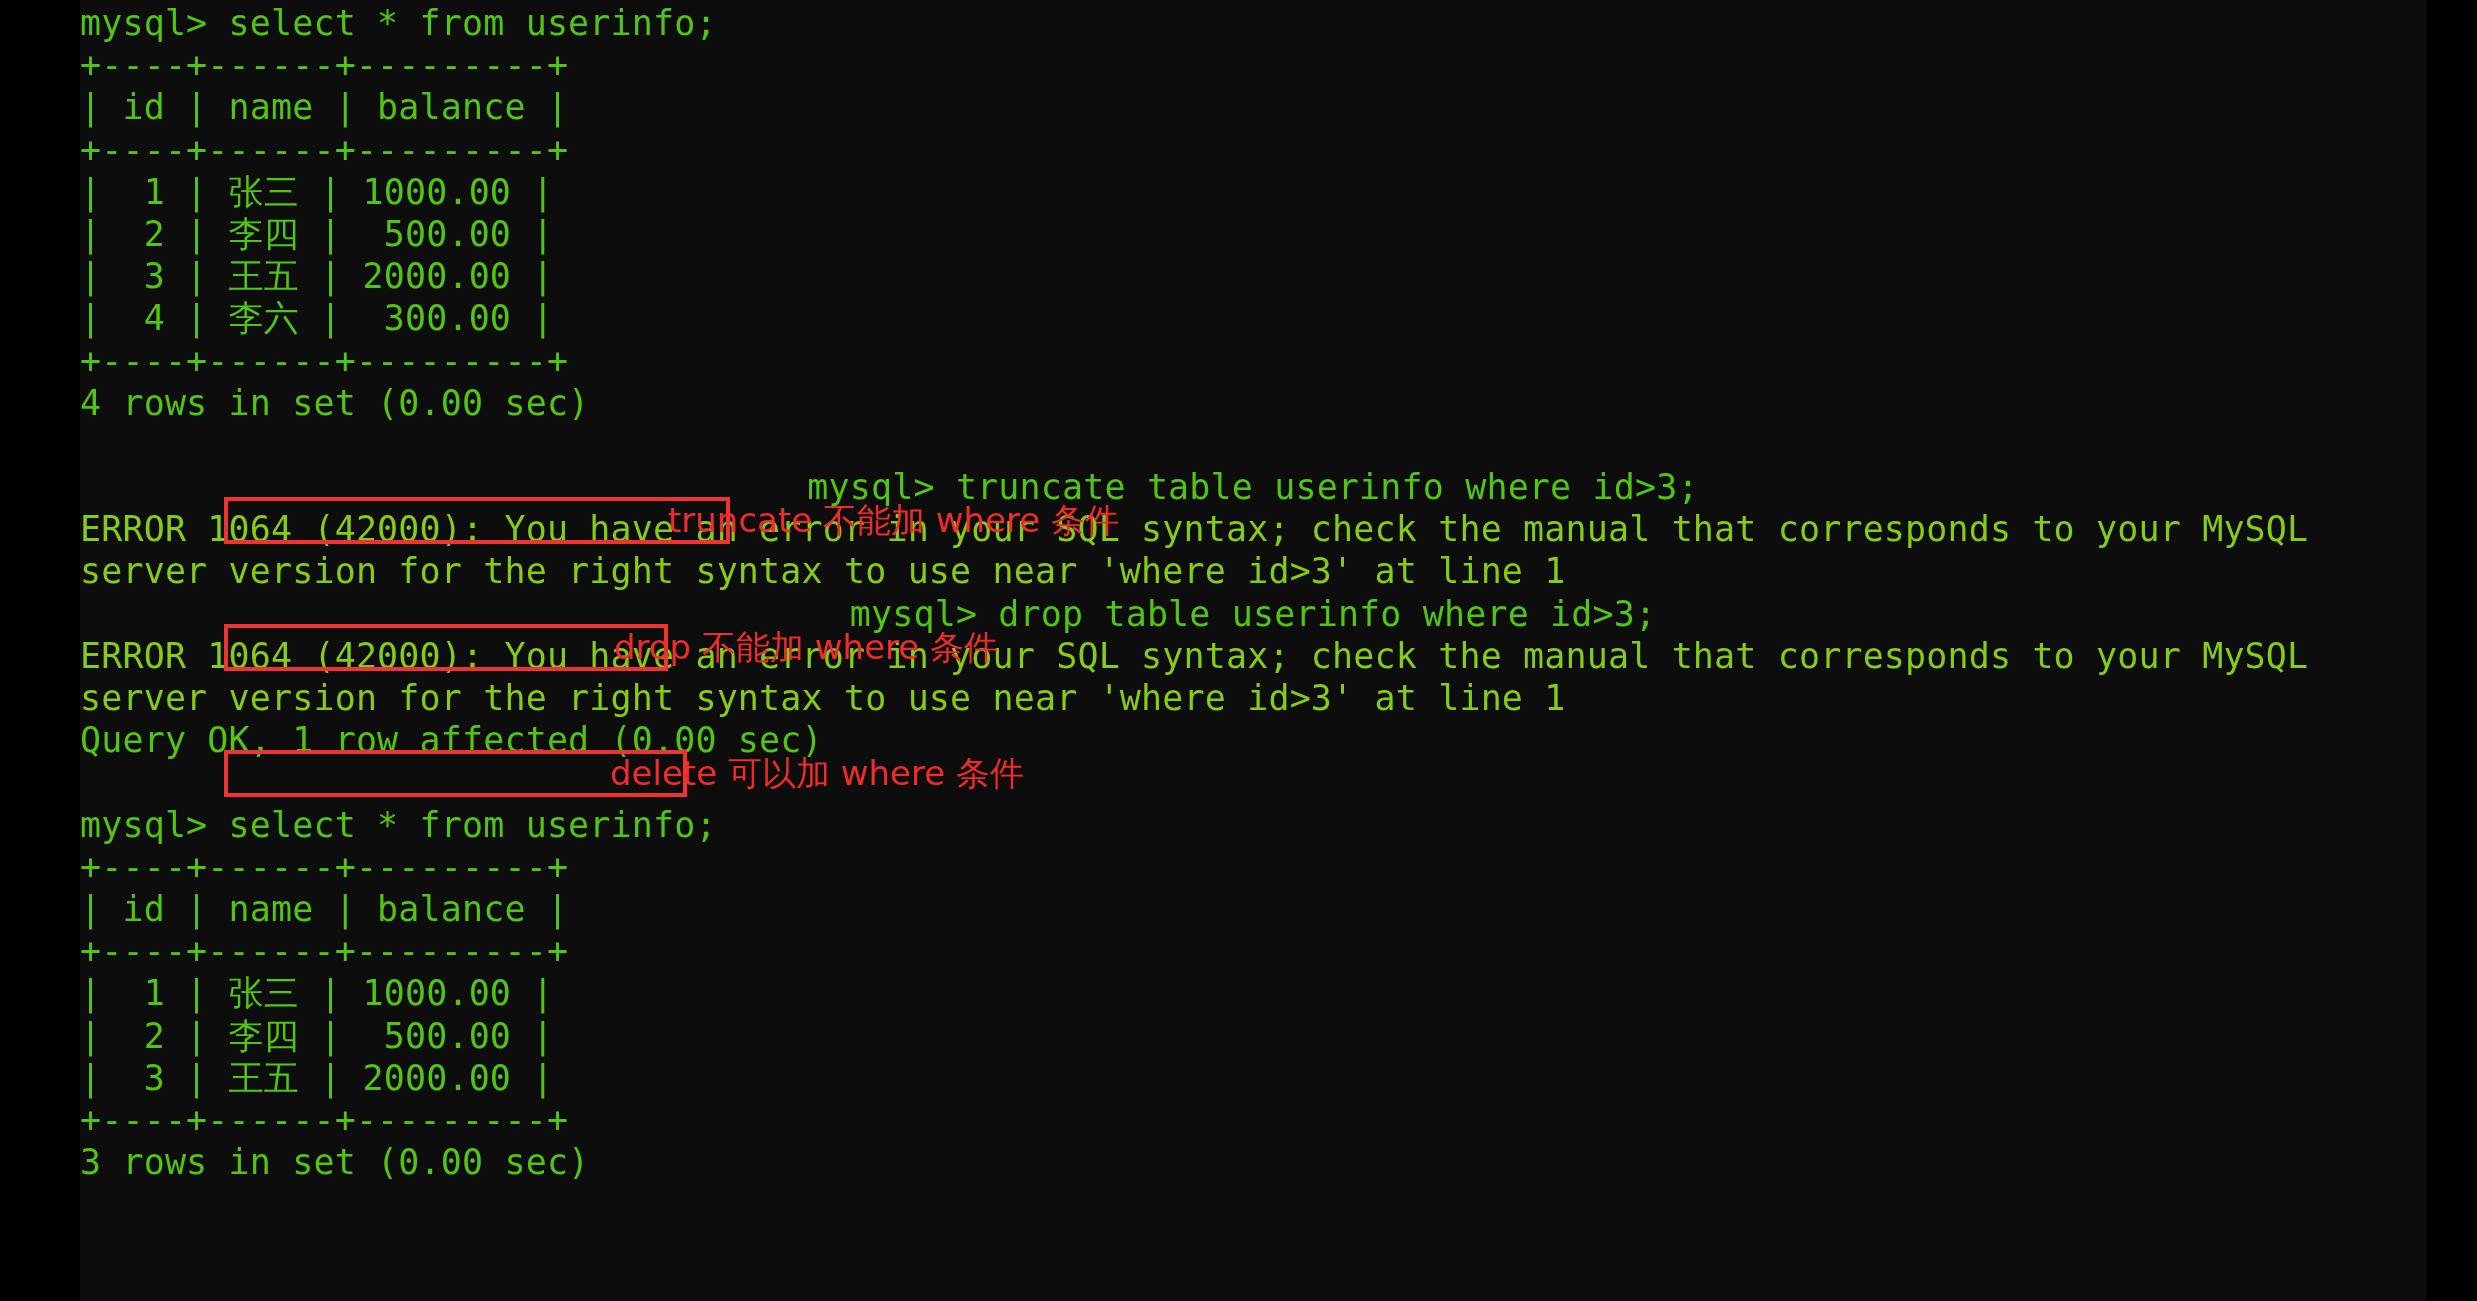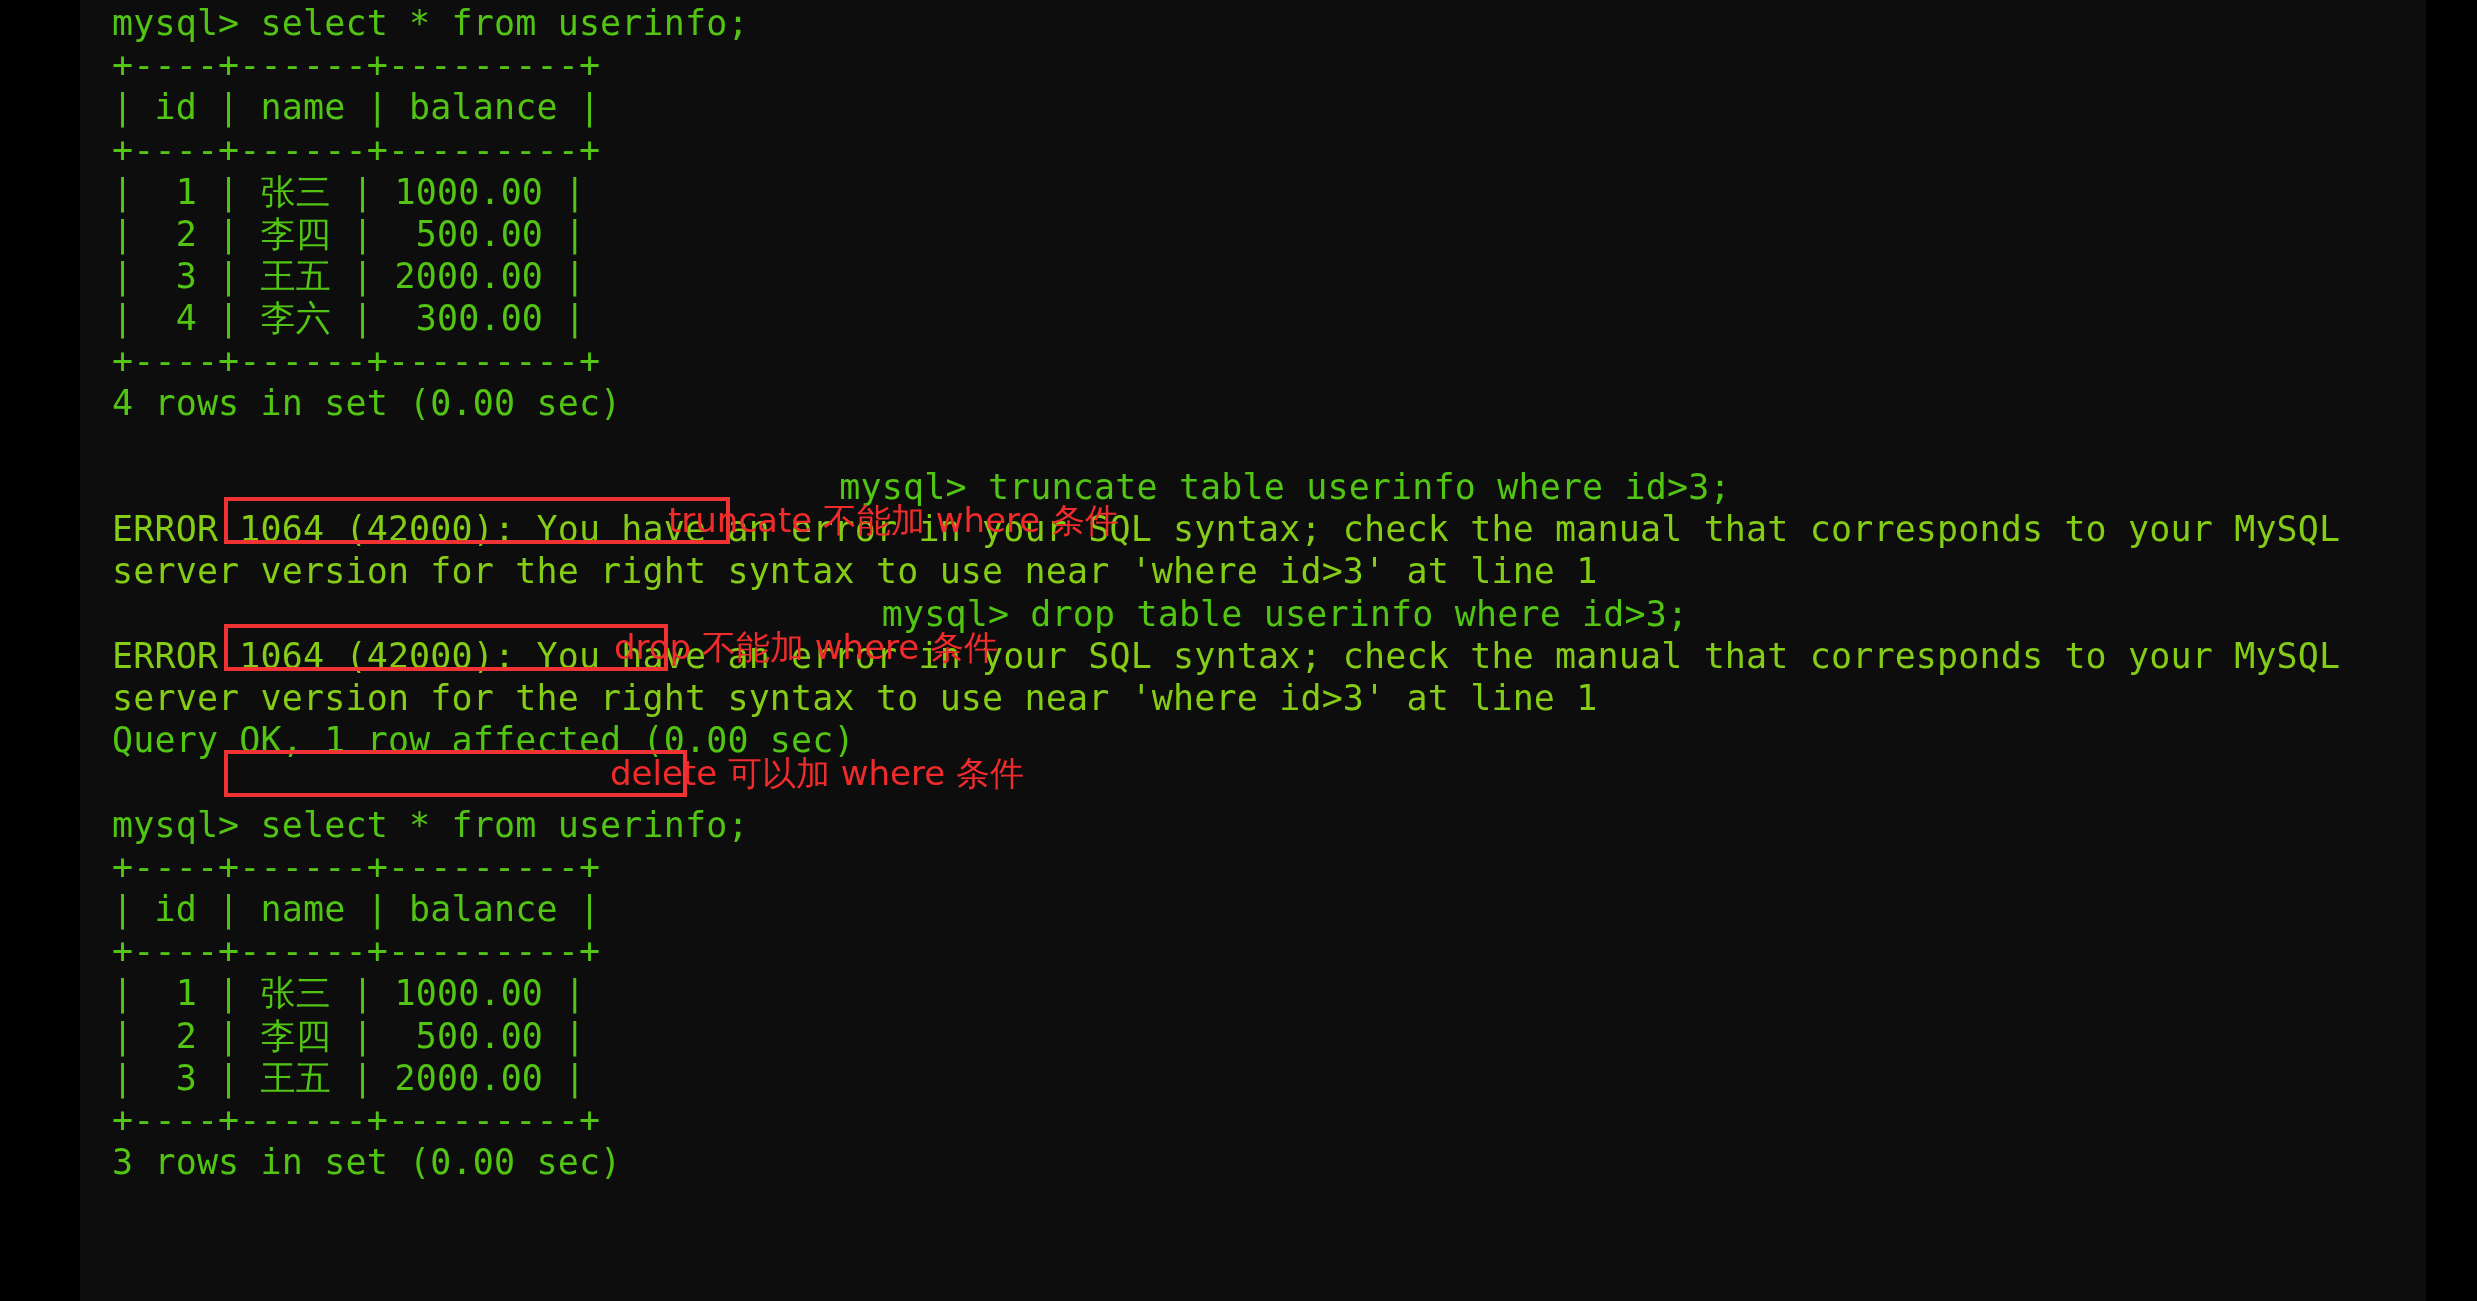--- a/index.html
+++ b/index.html
@@ -32,21 +32,20 @@
     background: #0d0d0d;
     overflow: hidden;
   }
 
   #term-lines {
     position: absolute;
     left: 0px;
     top: 0px;
     width: 2346px;
     padding-top: 2px;
-    margin-left: 32px;
   }
 
   .line {
     position: relative;
     height: 42.2px;
     line-height: 42.2px;
     white-space: pre;
     font-family: "DejaVu Sans Mono", monospace;
     font-size: 35px;
     letter-spacing: 0.15px;

